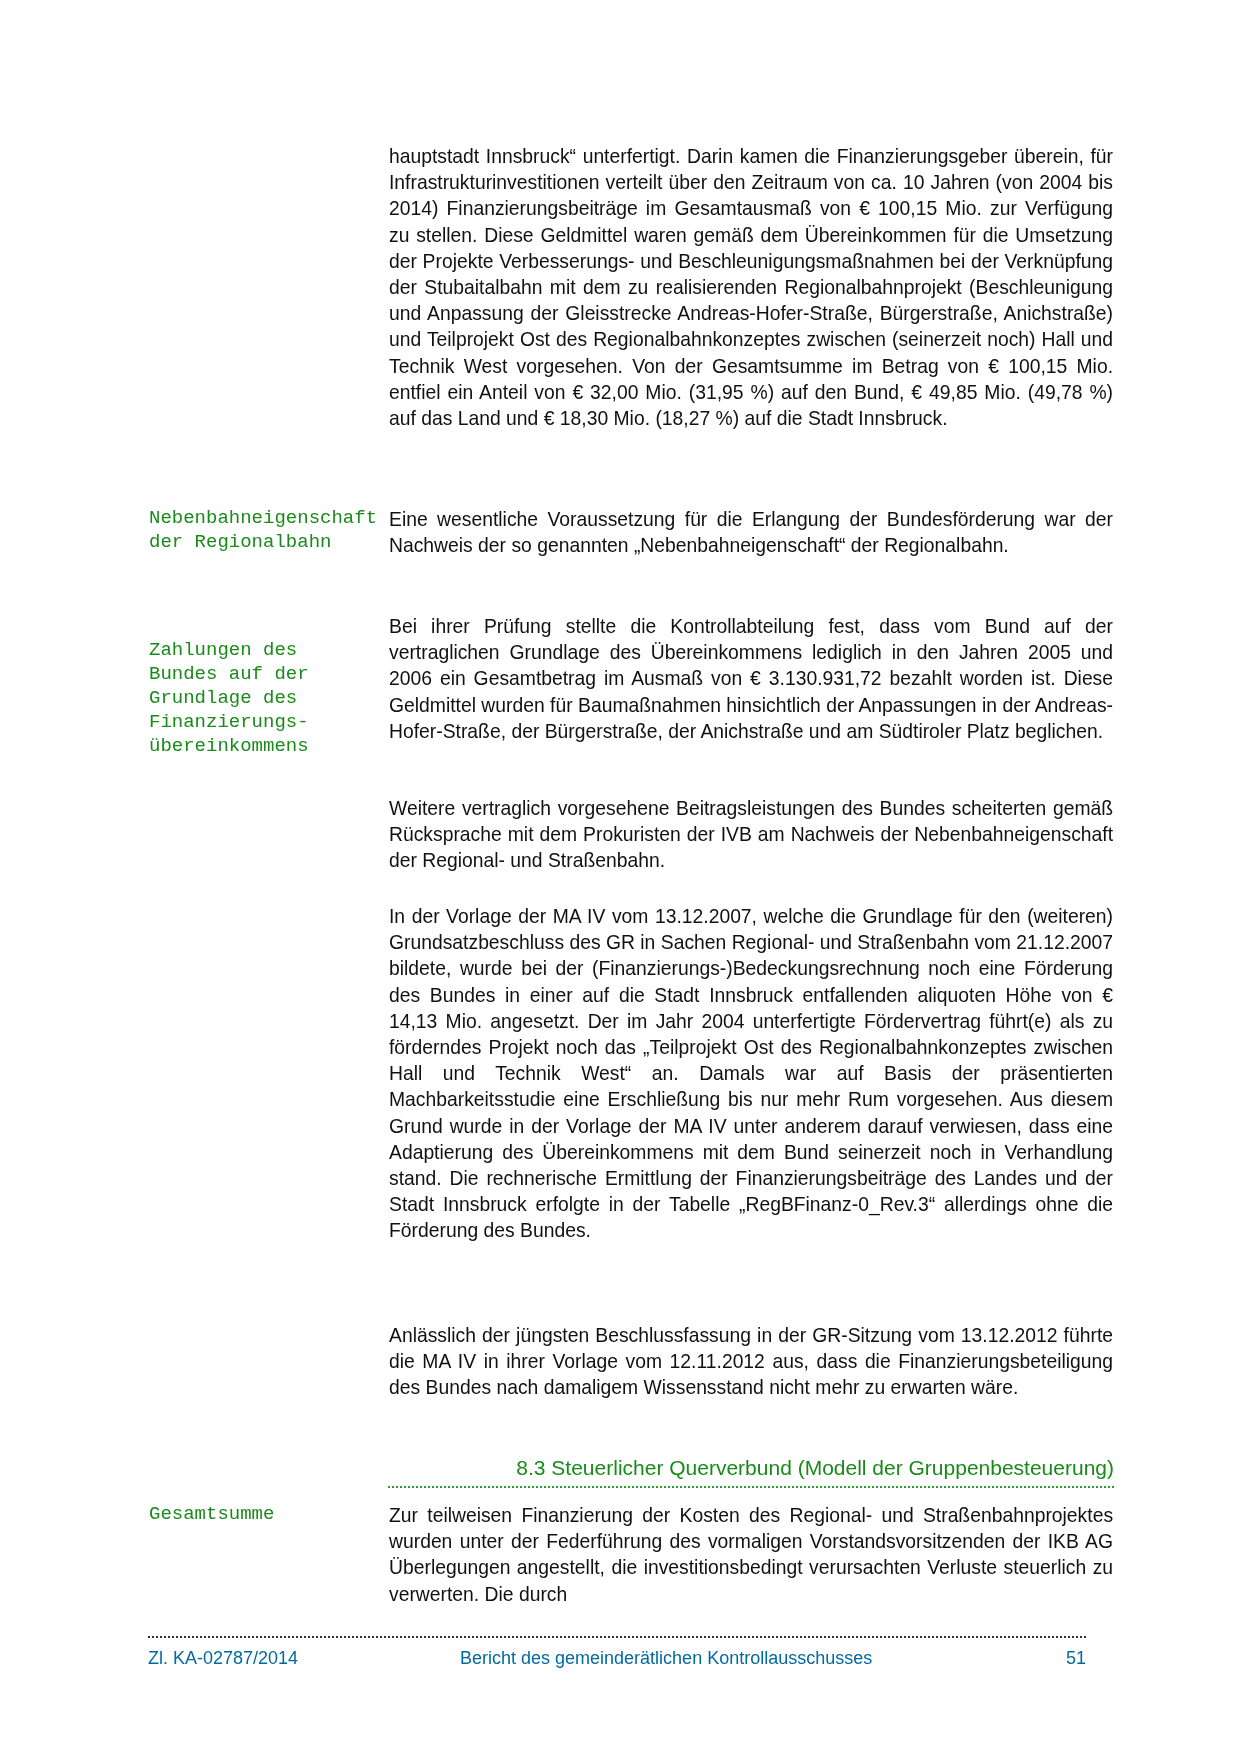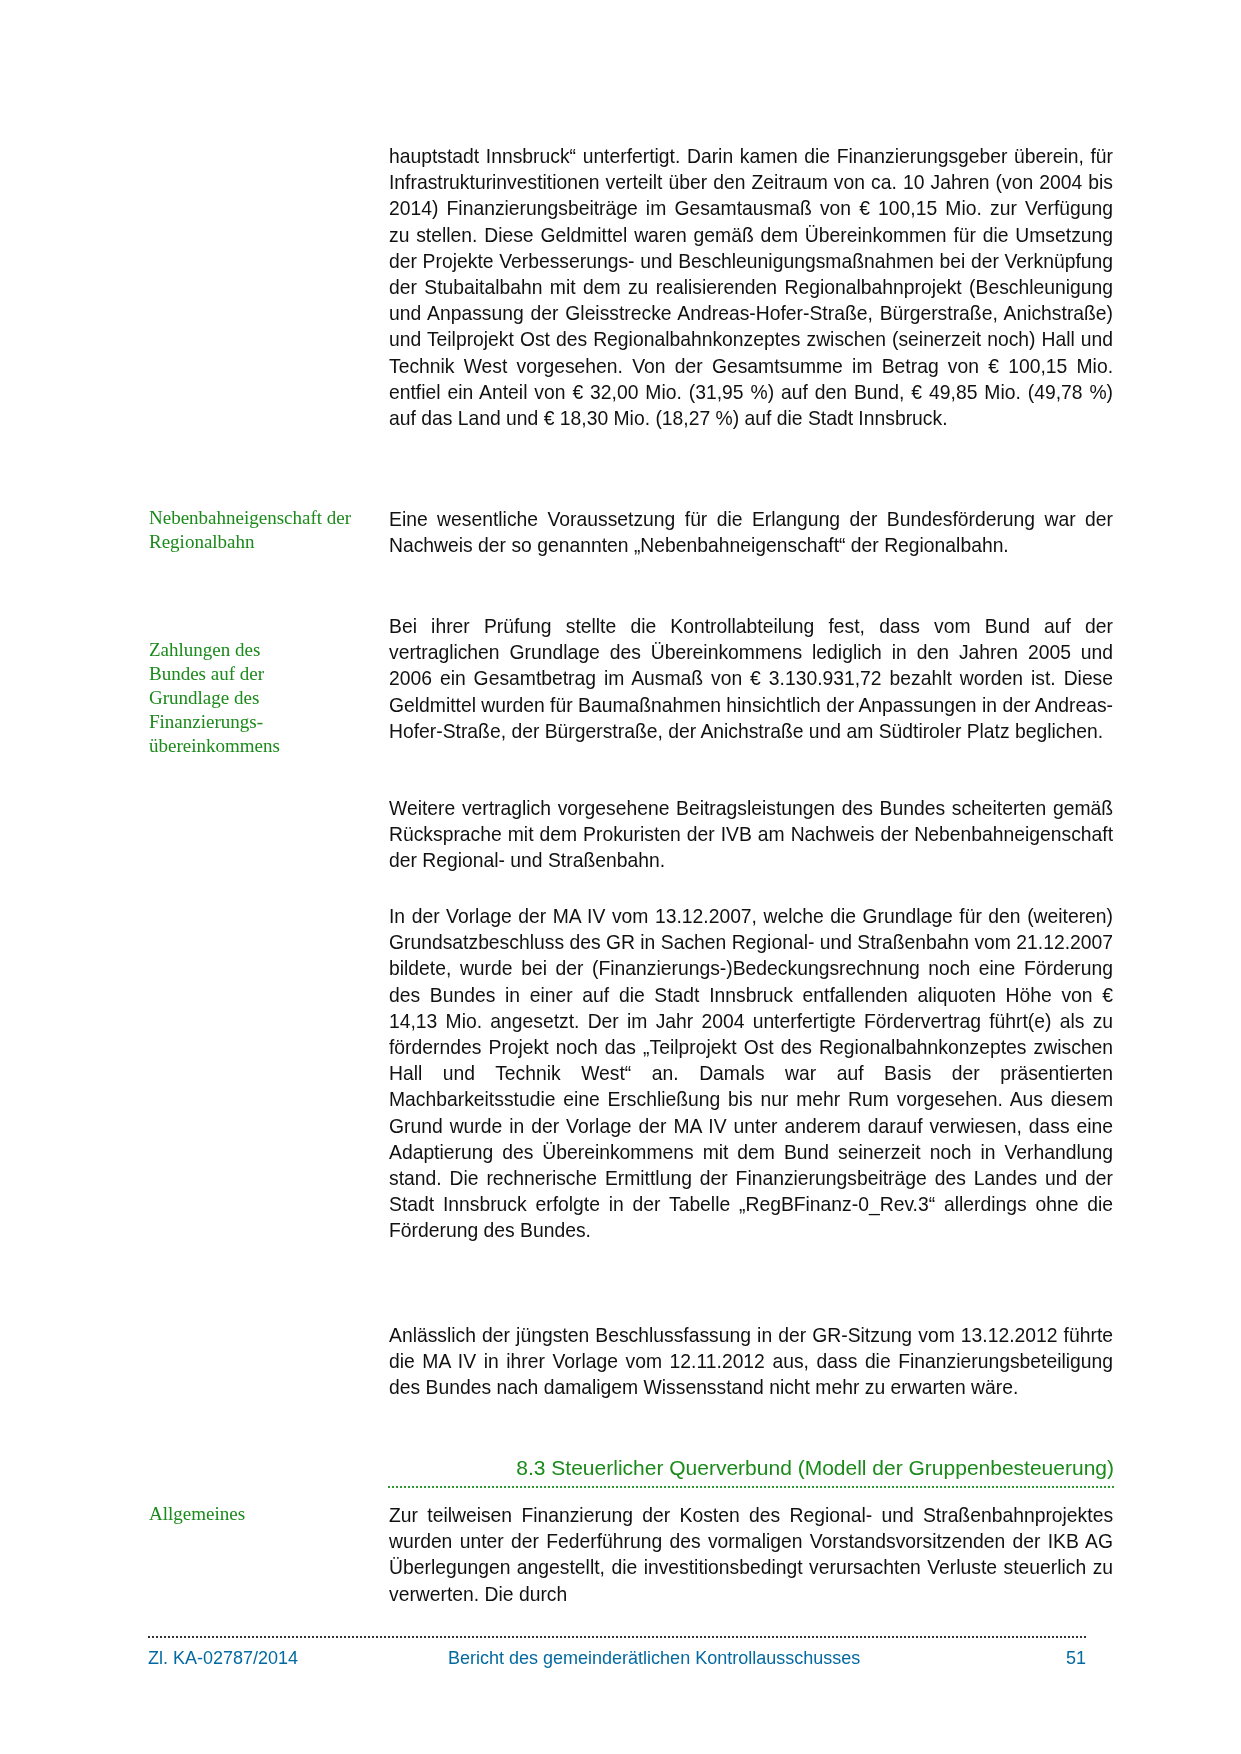--- a/index.html
+++ b/index.html
@@ -8,21 +8,21 @@
   .main {
     position: absolute; left: 389px; width: 724px;
     font-family: "Liberation Sans", sans-serif;
     font-size: 21px; line-height: 26.2px; color: #111;
     text-align: justify; hyphens: manual;
     transform: scaleX(0.92); transform-origin: left top;
   }
   .main p { margin: 0; width: 787px; text-align: justify; }
   .margin-note {
     position: absolute; left: 149px; width: 230px;
-    font-family: Liberation Serif, serif;
+    font-family: Liberation Mono, monospace;
     font-size: 19px; line-height: 24px; color: #1a8a1a;
   }
   .heading {
     position: absolute; left: 390px; width: 724px; top: 1456px;
     font-family: "Liberation Sans", sans-serif; font-size: 21px; color: #1a8a1a;
     text-align: right;
   }
   .heading-rule {
     position: absolute; left: 388px; width: 726px; top: 1486px; height: 0;
     border-top: 2px dotted #2f9a2f;
@@ -60,23 +60,23 @@
     <p>In der Vorlage der MA IV vom 13.12.2007, welche die Grundlage für den (weiteren) Grundsatzbeschluss des GR in Sachen Regional- und Straßenbahn vom 21.12.2007 bildete, wurde bei der (Finanzie­rungs-)Bedeckungsrechnung noch eine Förderung des Bundes in einer auf die Stadt Innsbruck entfallenden aliquoten Höhe von € 14,13 Mio. angesetzt. Der im Jahr 2004 unterfertigte Fördervertrag führt(e) als zu förderndes Projekt noch das „Teilprojekt Ost des Regionalbahnkonzep­tes zwischen Hall und Technik West“ an. Damals war auf Basis der präsentierten Machbarkeitsstudie eine Erschließung bis nur mehr Rum vorgesehen. Aus diesem Grund wurde in der Vorlage der MA IV unter anderem darauf verwiesen, dass eine Adaptierung des Übereinkom­mens mit dem Bund seinerzeit noch in Verhandlung stand. Die rechne­rische Ermittlung der Finanzierungsbeiträge des Landes und der Stadt Innsbruck erfolgte in der Tabelle „RegBFinanz-0_Rev.3“ allerdings oh­ne die Förderung des Bundes.</p>
   </div>
 
   <div class="main" style="top:1322px;">
     <p>Anlässlich der jüngsten Beschlussfassung in der GR-Sitzung vom 13.12.2012 führte die MA IV in ihrer Vorlage vom 12.11.2012 aus, dass die Finanzierungsbeteiligung des Bundes nach damaligem Wissens­stand nicht mehr zu erwarten wäre.</p>
   </div>
 
   <div class="heading">8.3  Steuerlicher Querverbund (Modell der Gruppenbesteuerung)</div>
   <div class="heading-rule"></div>
 
-  <div class="margin-note" style="top:1502px;">Allgemeines</div>
+  <div class="margin-note" style="top:1502px;">Gesamtsumme</div>
   <div class="main" style="top:1502px;">
     <p>Zur teilweisen Finanzierung der Kosten des Regional- und Straßen­bahnprojektes wurden unter der Federführung des vormaligen Vor­standsvorsitzenden der IKB AG Überlegungen angestellt, die investiti­onsbedingt verursachten Verluste steuerlich zu verwerten. Die durch</p>
   </div>
 
   <div class="footer-rule"></div>
   <div class="footer" style="left:148px;">Zl. KA-02787/2014</div>
-  <div class="footer" style="left:448px;text-align:center;">Bericht des gemeinderätlichen Kontrollausschusses</div>
+  <div class="footer" style="left:460px;text-align:center;">Bericht des gemeinderätlichen Kontrollausschusses</div>
   <div class="footer" style="left:1066px;">51</div>
 
 </div>
 
 </body></html>

